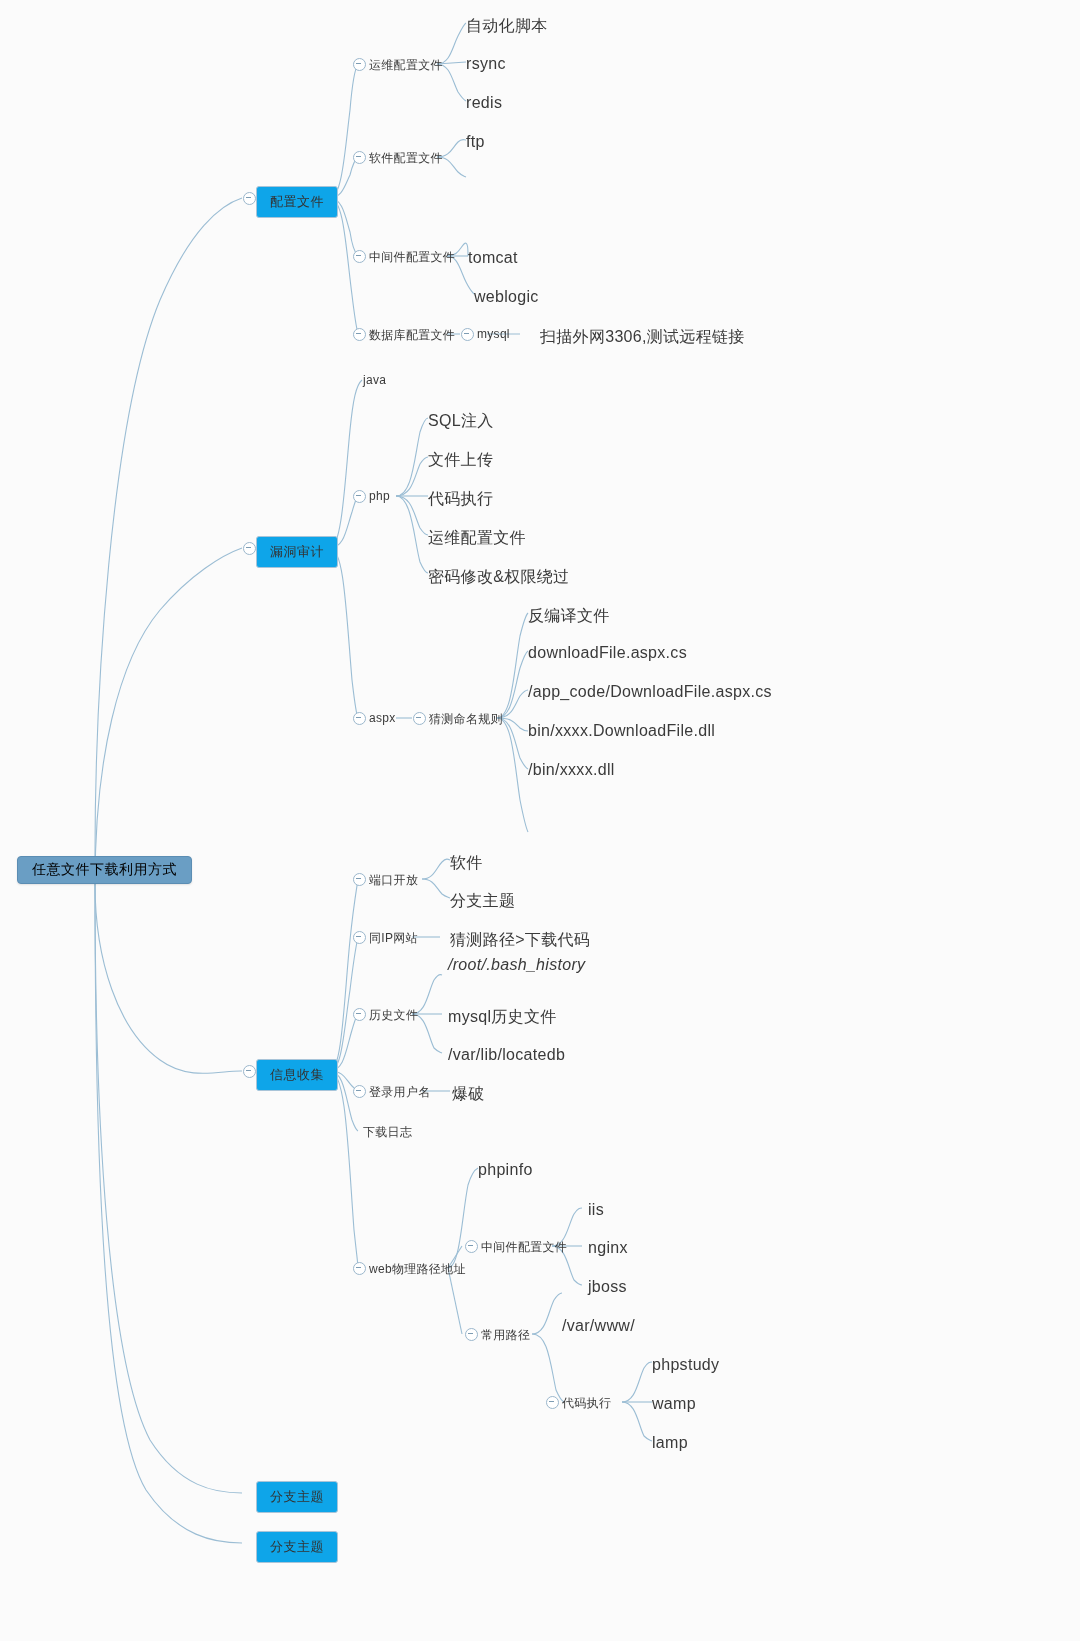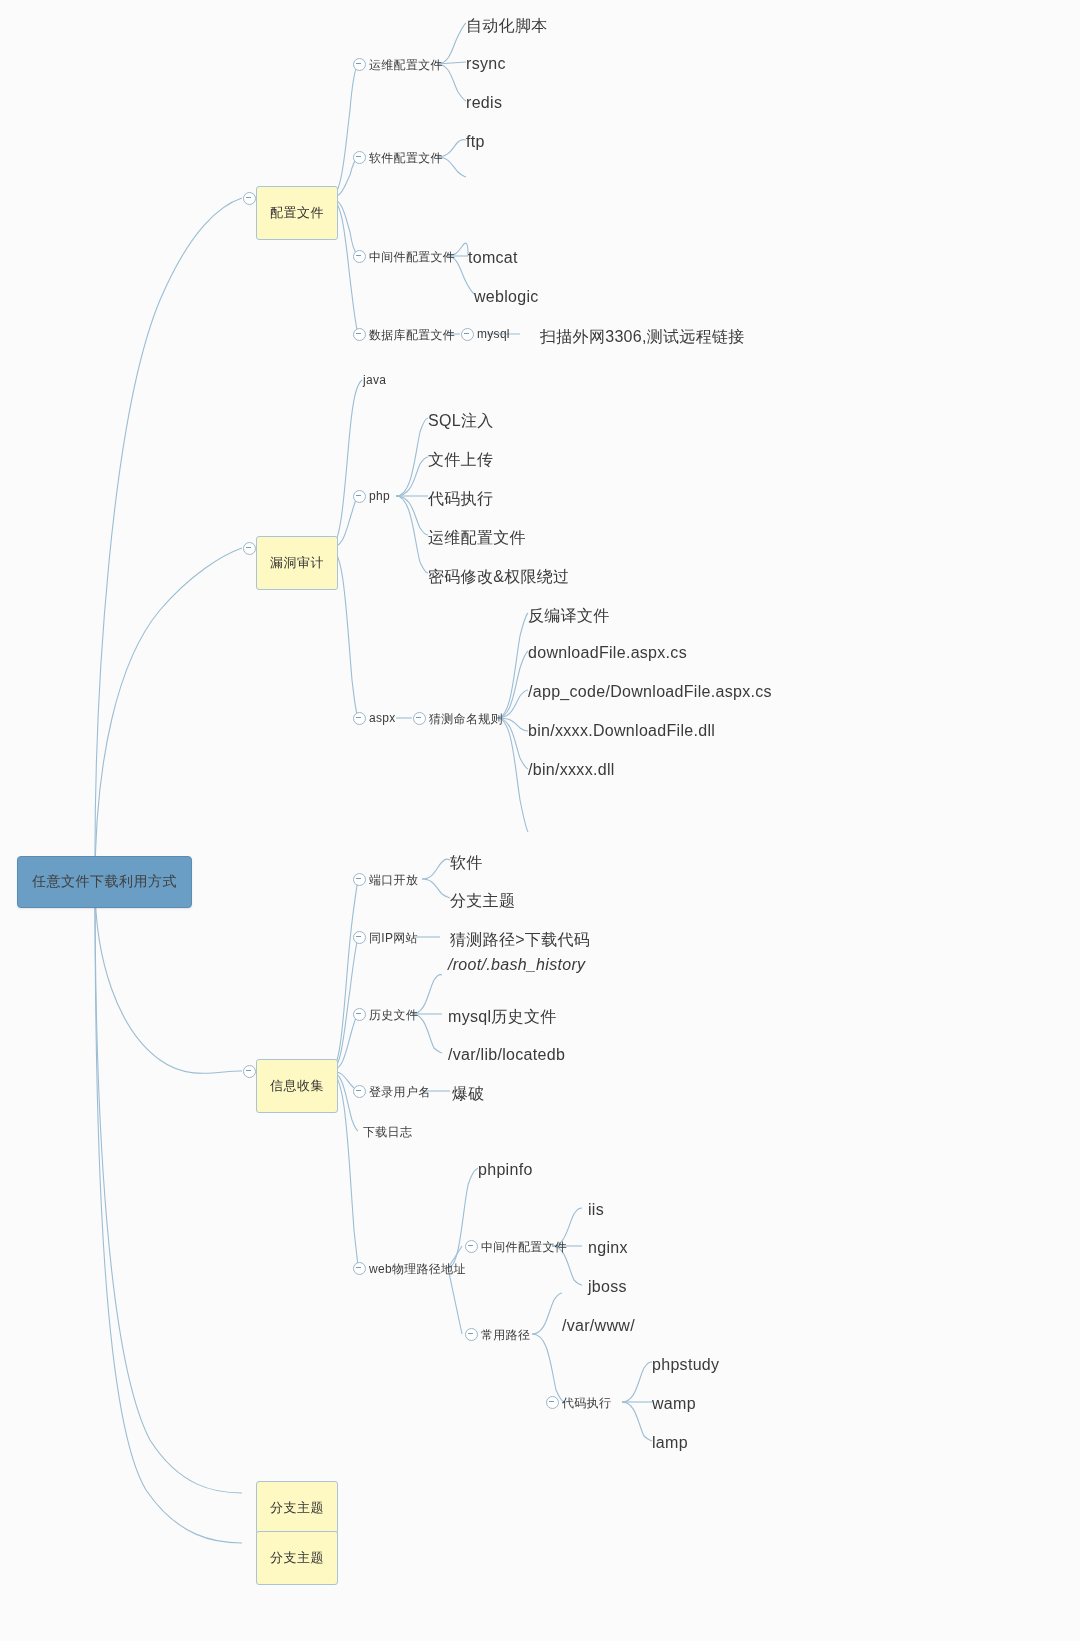--- a/index.html
+++ b/index.html
@@ -10,36 +10,36 @@
     position:relative;overflow:hidden;
   }
   #canvas{position:absolute;left:0;top:0;width:1080px;height:1641px;}
   svg.links{position:absolute;left:0;top:0;width:1080px;height:1641px;pointer-events:none;}
 
   
   .node{position:absolute;white-space:nowrap;}
 
   .root{
     background:#6a9ec4;
-    color:#404040;
+    color:#000000;
     border:1px solid #5b8db3;
     border-radius:4px;
     font-size:14px;
-    padding:16px 14px;
+    padding:4px 14px;
     letter-spacing:0.5px;
     box-shadow:0 1px 2px rgba(0,0,0,0.10);
   }
 
   .topic{
-    background:#fef9c3;
+    background:#0ea5e9;
     color:#333333;
     border:1px solid #a9c4d8;
     border-radius:3px;
     font-size:13px;
-    padding:17px 13px;
+    padding:6px 13px;
     letter-spacing:0.5px;
   }
 
   .sub{
     color:#3a3a3a;
     font-size:12px;
     letter-spacing:0.3px;
   }
 
   .leaf{

